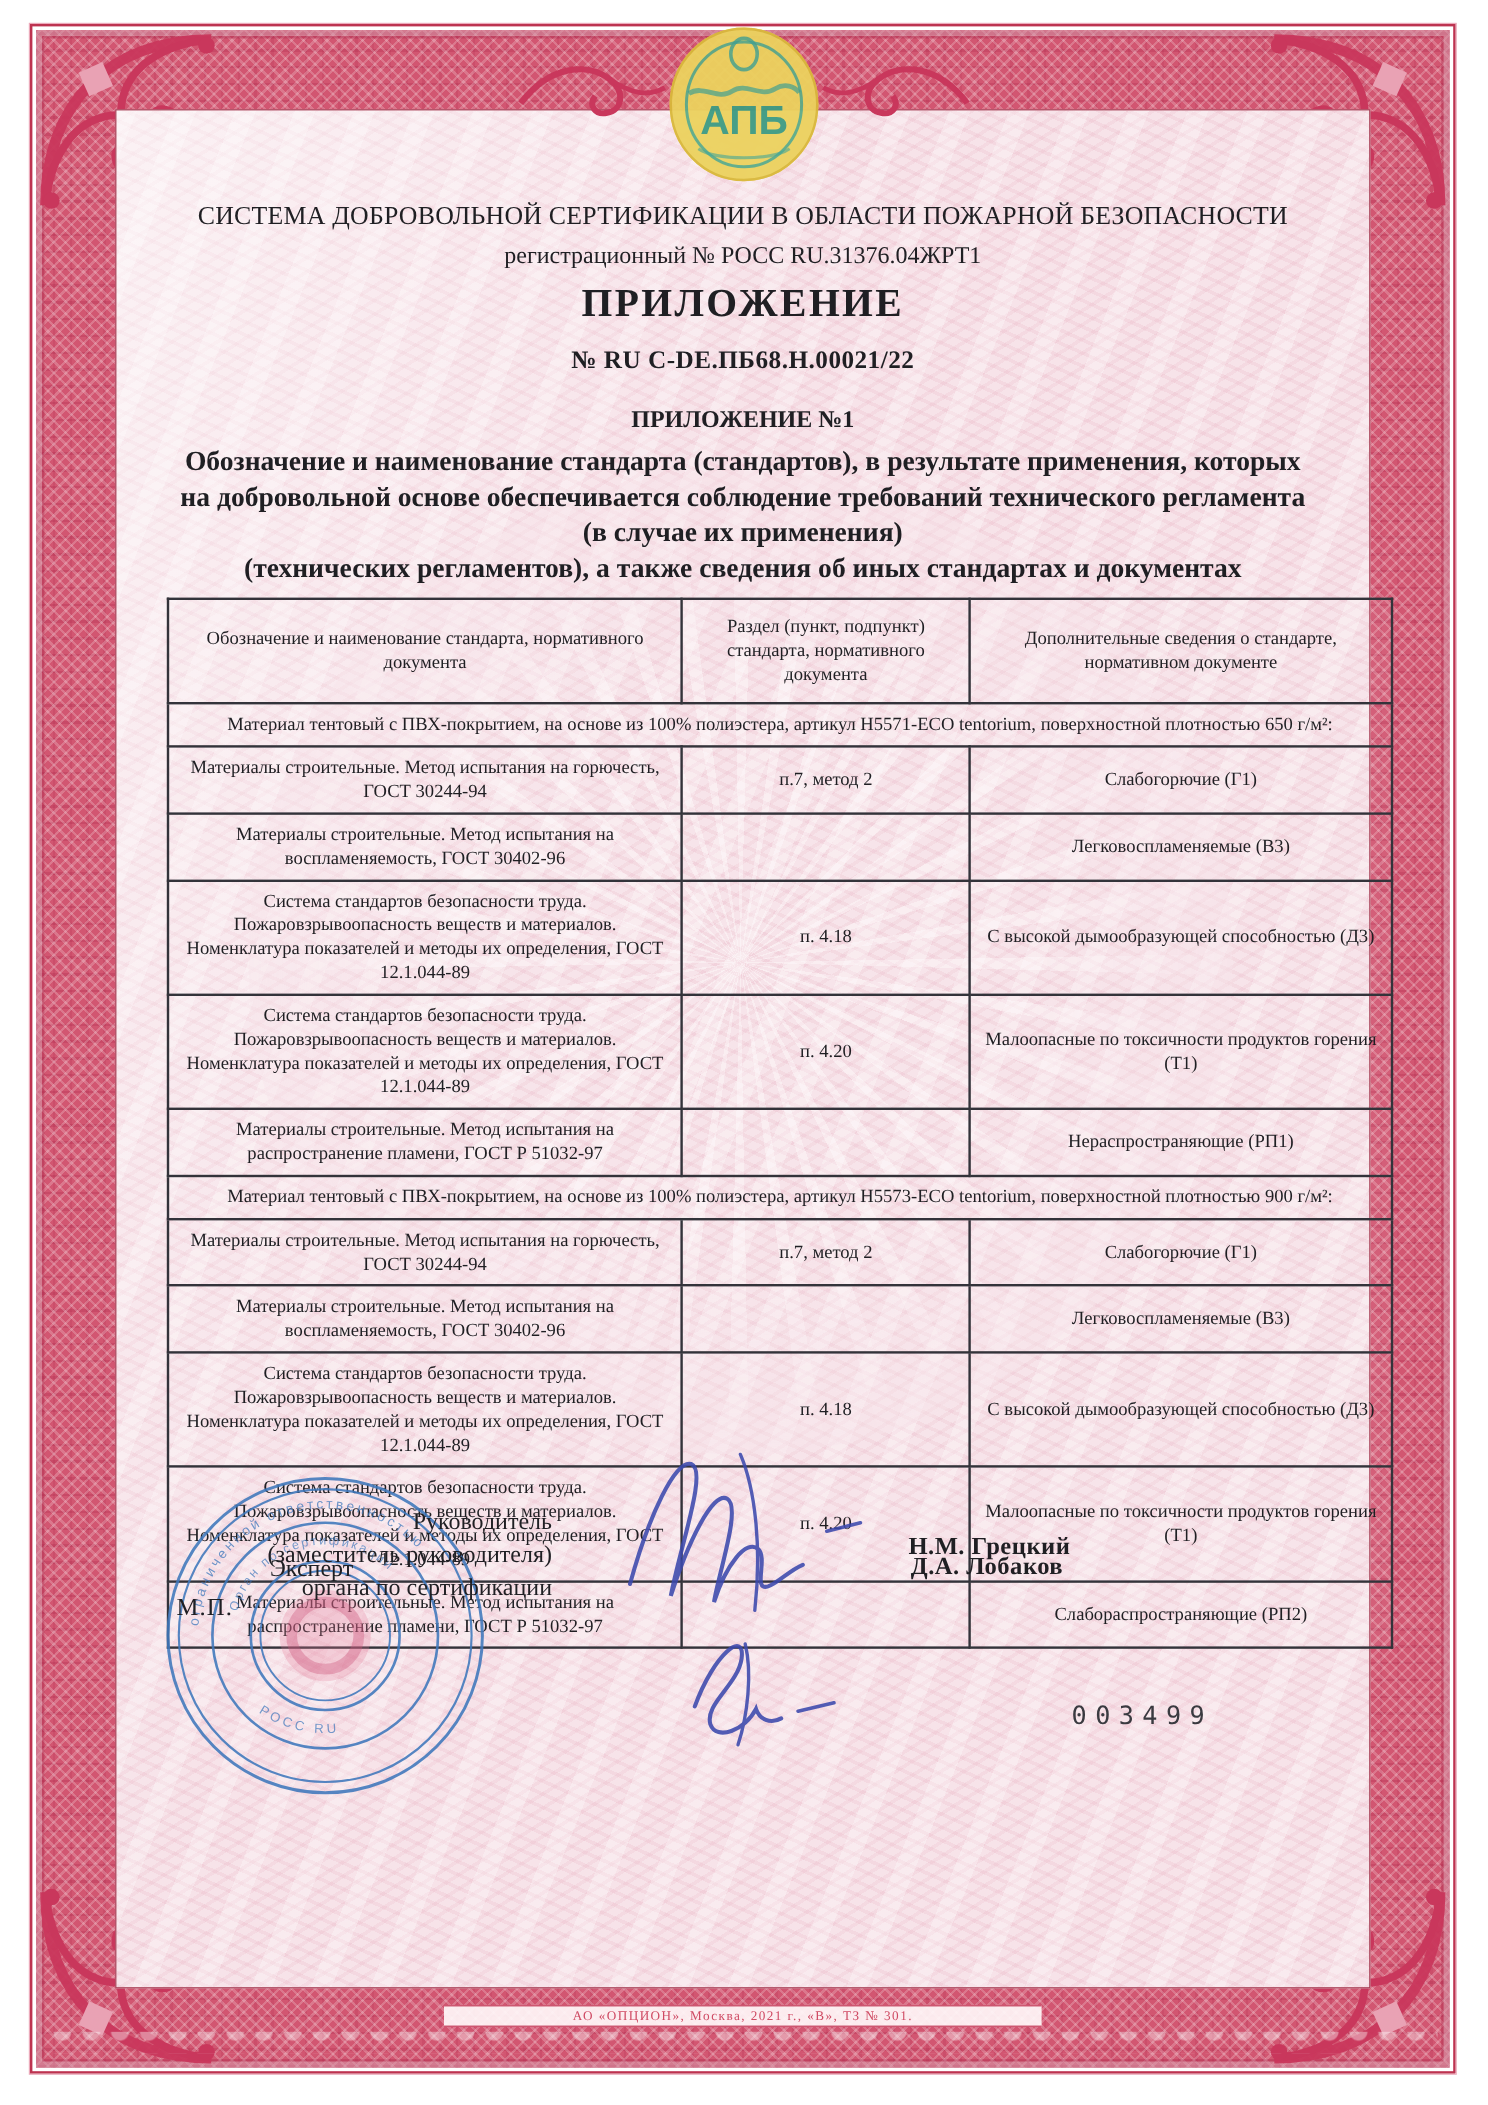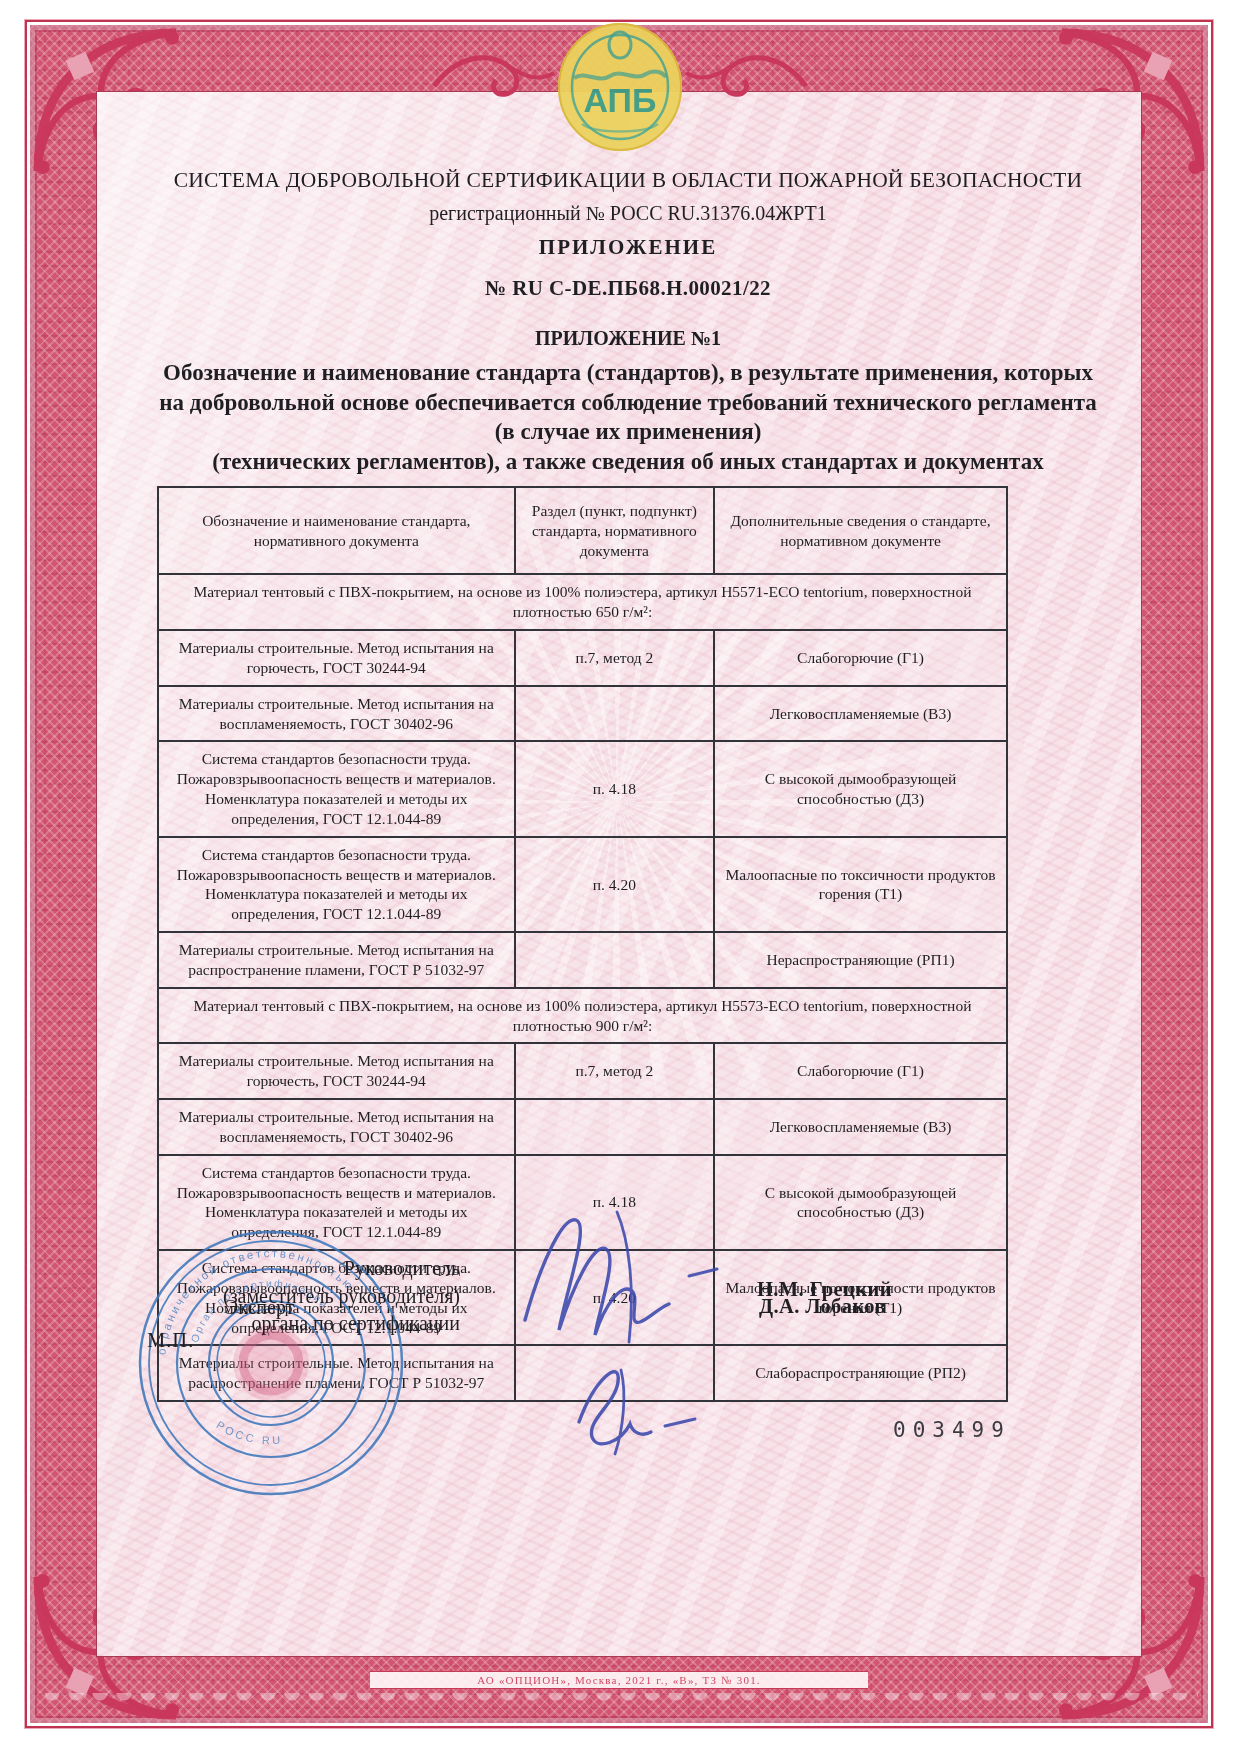--- a/index.html
+++ b/index.html
@@ -33,31 +33,31 @@
   .corner.bl { left:2px;  bottom:2px; transform:scaleY(-1); }
   .corner.br { right:2px; bottom:2px; transform:scale(-1,-1); }
 
   .swash { position:absolute; top:44px; width:130px; height:64px; z-index:3; }
   .swash.left  { left:428px; }
   .swash.right { left:682px; transform:scaleX(-1); }
 
   .logo { position:absolute; left:552px; top:20px; width:136px; height:134px; z-index:4; opacity:.95; }
 
   
-  .content { position:absolute; inset:0; text-align:center; z-index:2;padding-left:18px; }
+  .content { position:absolute; inset:0; text-align:center; z-index:2; }
   .sys-line  { margin:76px 10px 0; font-size:21.5px; letter-spacing:.2px; }
   .reg-line  { margin-top:9px;  font-size:20px; }
-  .title1    { margin-top:10px; font-size:21px; font-weight:bold; letter-spacing:2px; }
+  .title1    { margin-top:10px; font-size:33px; font-weight:bold; letter-spacing:2px; }
   .title2    { margin-top:4px;  font-size:31px; font-weight:bold; letter-spacing:1px; word-spacing:12px; }
   .cert-no   { margin-top:16px; font-size:21px; font-weight:bold; letter-spacing:.4px; }
   .appendix  { margin-top:26px; font-size:20px; font-weight:bold; }
   .desc      { margin-top:8px; font-size:23px; font-weight:bold; line-height:29.5px; }
 
   
-  table.std { border-collapse:collapse; margin:10px 0 0 42px; width:851px; background:rgba(255,255,255,.06); }
+  table.std { border-collapse:collapse; margin:10px 0 0 42px; width:1022px; background:rgba(255,255,255,.06); }
   table.std th, table.std td { border:2px solid #33333a; padding:7px 10px; text-align:center;
            vertical-align:middle; font-size:15.5px; line-height:1.28; font-weight:normal; }
   table.std th { padding:13px 10px; }
   col.c1 { width:42%; } col.c2 { width:23.5%; } col.c3 { width:34.5%; }
   td.section-row { padding:6px 14px; }
 
   
   .role-block  { position:absolute; left:126px; top:1163px; text-align:right; font-size:20px; line-height:27.5px; }
   .head-name   { position:absolute; left:660px; top:1186px; font-size:20.5px; font-weight:bold; letter-spacing:.4px; }
   .seal-mark   { position:absolute; left:50px;  top:1237px; font-size:20.5px; letter-spacing:1px; }

